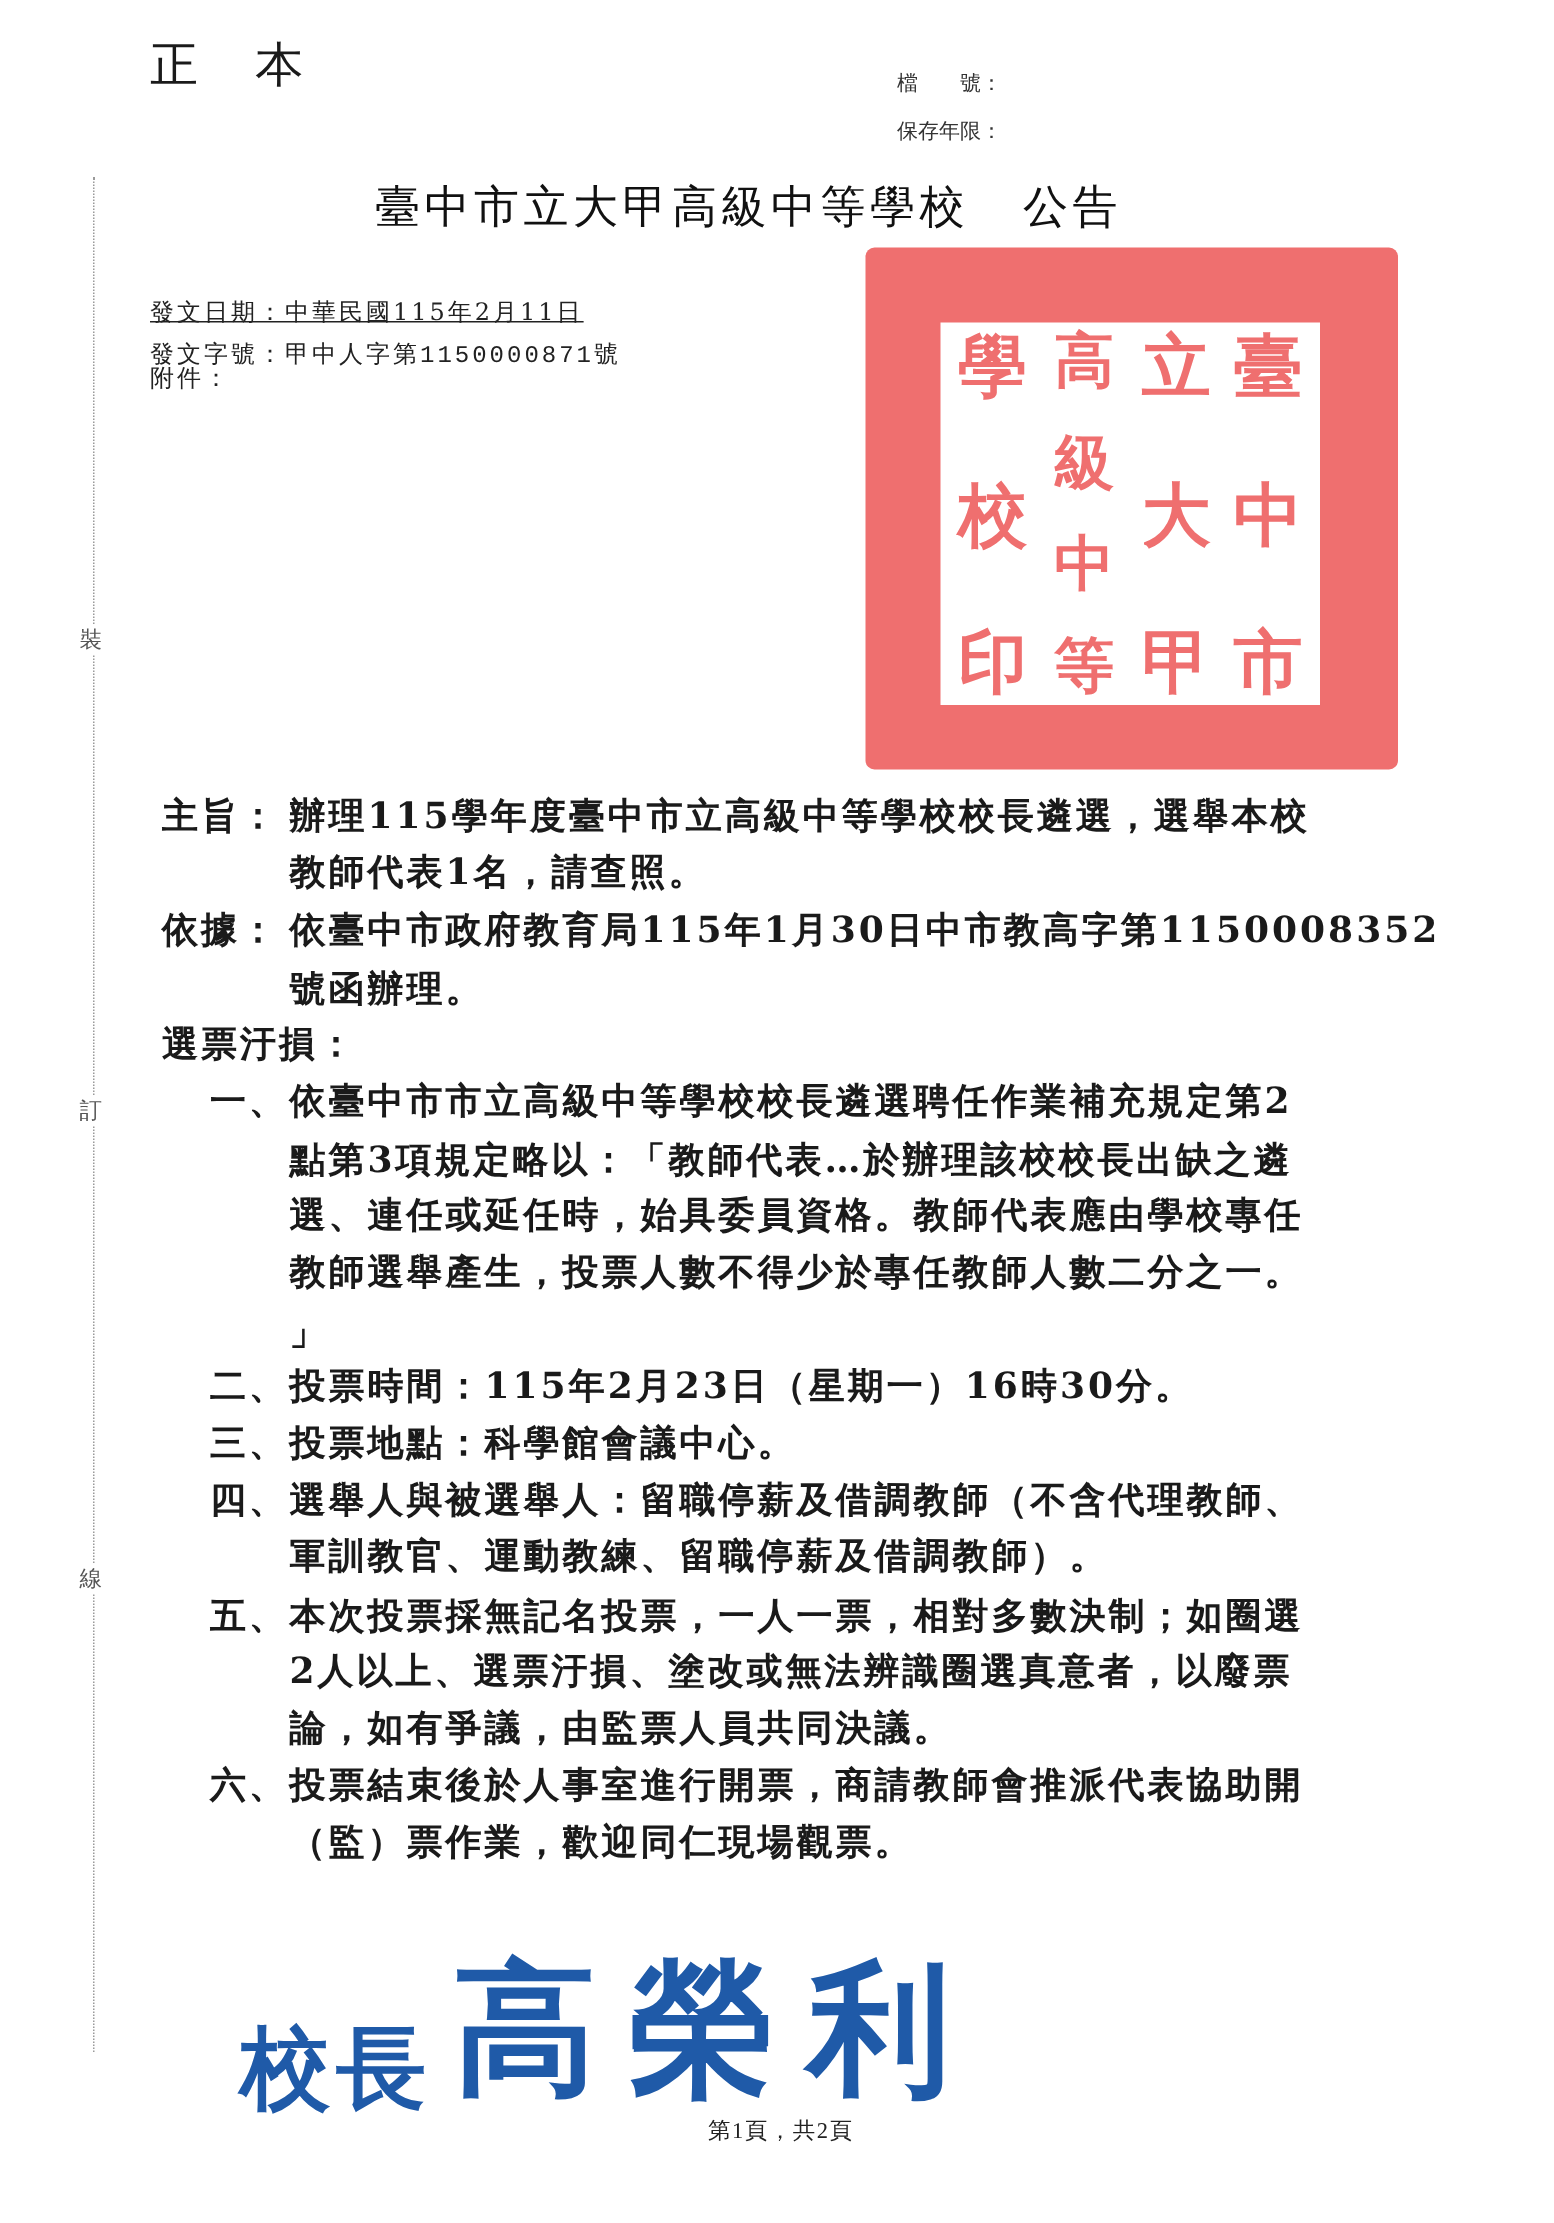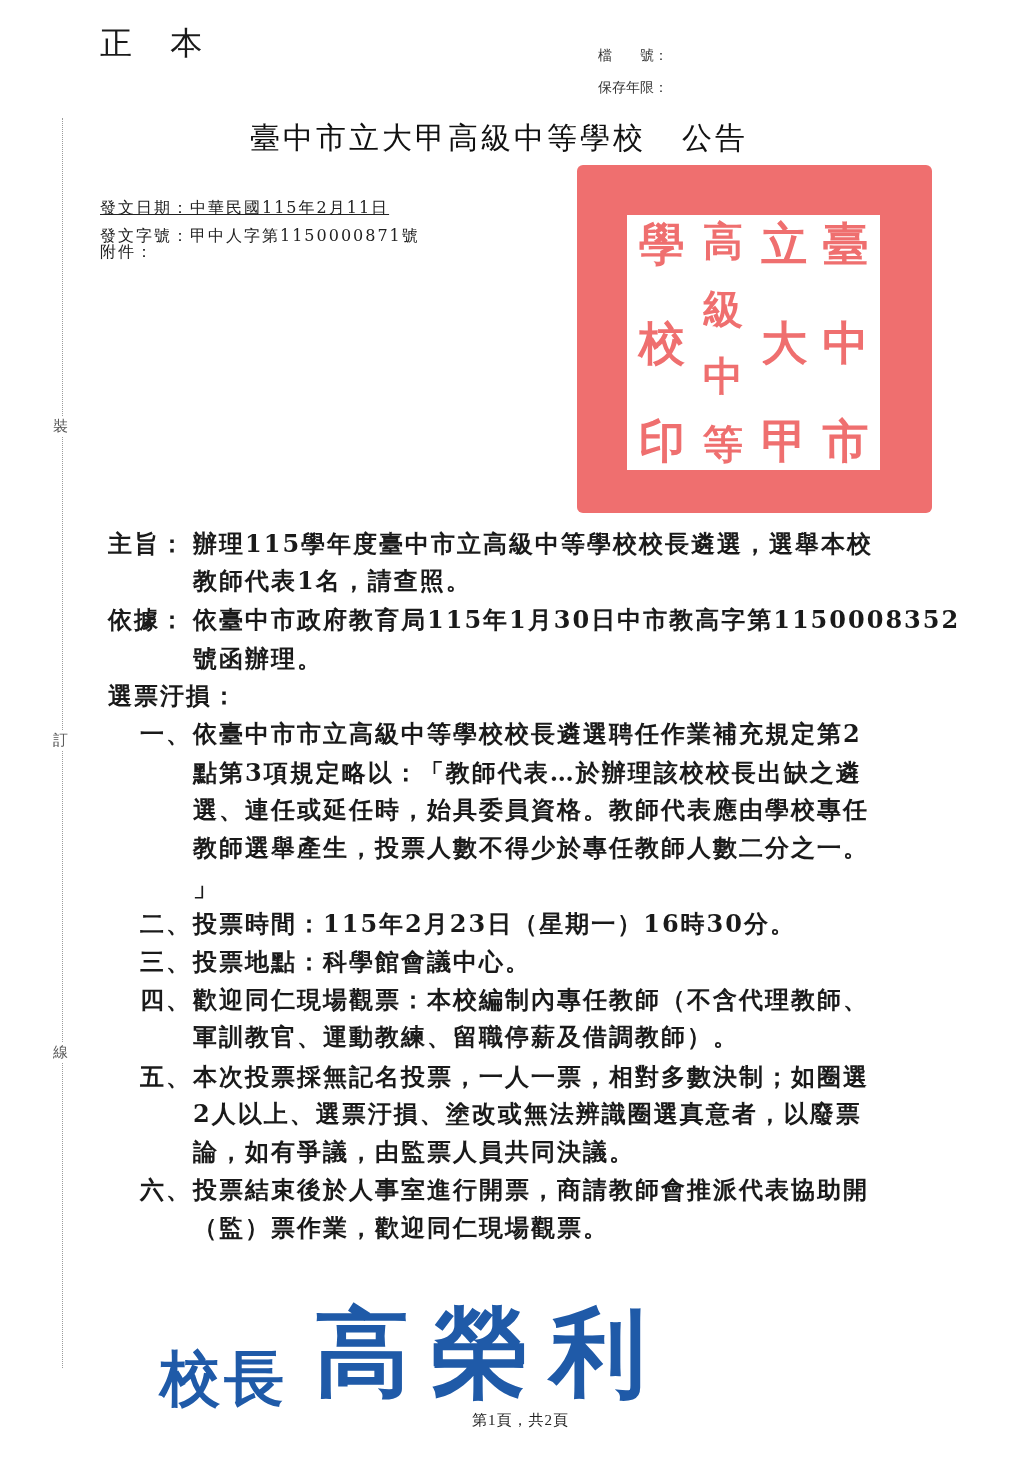--- a/index.html
+++ b/index.html
@@ -28,21 +28,21 @@
     border-left: 1.5px dotted #9a9a9a;
   }
   .bind-char {
     position: absolute; left: 53px; font-size: 15px; color: #555;
     background: #fff; line-height: 18px; padding: 1px 0;
   }
 
   
   .meta { left: 100px; font-size: 16px; letter-spacing: 2px; color: #222; }
   .meta-date { top: 198px; text-decoration: underline; }
-  .meta-num { top: 226px; }
+  .meta-num { top: 226px; font-family: Liberation Mono, monospace; }
   .meta-att { top: 242px; }
 
   
   .seal {
     position: absolute; left: 577px; top: 165px; width: 355px; height: 348px;
     background: #ef6f6f; border-radius: 6px;
   }
   .seal-inner {
     position: absolute; left: 50px; top: 50px; width: 253px; height: 255px;
     background: #ffffff;
@@ -61,21 +61,21 @@
   .lbl { left: 108px; }
   .cont { left: 193px; }
   .item { left: 140px; }
 
   
   .sig {
     left: 160px; top: 1290px; color: #1f5aa8; font-weight: bold;
     font-family: "DejaVu Serif", serif;
   }
   .sig .title-part { font-size: 60px; letter-spacing: 4px; vertical-align: bottom; }
-  .sig .name-part { font-size: 96px; letter-spacing: 22px; margin-left: 26px; vertical-align: bottom; }
+  .sig .name-part { font-size: 96px; letter-spacing: 22px; margin-left: 14px; vertical-align: bottom; }
 
   .page-no { left: 472px; top: 1411px; font-size: 15px; color: #222; letter-spacing: 1px; font-family: Liberation Serif, serif; }
 </style>
 </head>
 <body>
 
 <div class="abs copy-mark">正 本</div>
 <div class="abs file-label file-no">檔　　號：</div>
 <div class="abs file-label retention">保存年限：</div>
 <div class="abs title">
@@ -134,21 +134,21 @@
 <div class="abs line cont" style="top:832px">教師選舉產生，投票人數不得少於專任教師人數二分之一。</div>
 <div class="abs line cont" style="top:872px">」</div>
 
 <div class="abs line item" style="top:908px">二、</div>
 <div class="abs line cont" style="top:908px">投票時間：115年2月23日（星期一）16時30分。</div>
 
 <div class="abs line item" style="top:946px">三、</div>
 <div class="abs line cont" style="top:946px">投票地點：科學館會議中心。</div>
 
 <div class="abs line item" style="top:984px">四、</div>
-<div class="abs line cont" style="top:984px">歡迎同仁現場觀票：本校編制內專任教師（不含代理教師、</div>
+<div class="abs line cont" style="top:984px">選舉人與被選舉人：留職停薪及借調教師（不含代理教師、</div>
 <div class="abs line cont" style="top:1021px">軍訓教官、運動教練、留職停薪及借調教師）。</div>
 
 <div class="abs line item" style="top:1061px">五、</div>
 <div class="abs line cont" style="top:1061px">本次投票採無記名投票，一人一票，相對多數決制；如圈選</div>
 <div class="abs line cont" style="top:1098px">2人以上、選票汙損、塗改或無法辨識圈選真意者，以廢票</div>
 <div class="abs line cont" style="top:1136px">論，如有爭議，由監票人員共同決議。</div>
 
 <div class="abs line item" style="top:1174px">六、</div>
 <div class="abs line cont" style="top:1174px">投票結束後於人事室進行開票，商請教師會推派代表協助開</div>
 <div class="abs line cont" style="top:1212px">（監）票作業，歡迎同仁現場觀票。</div>

